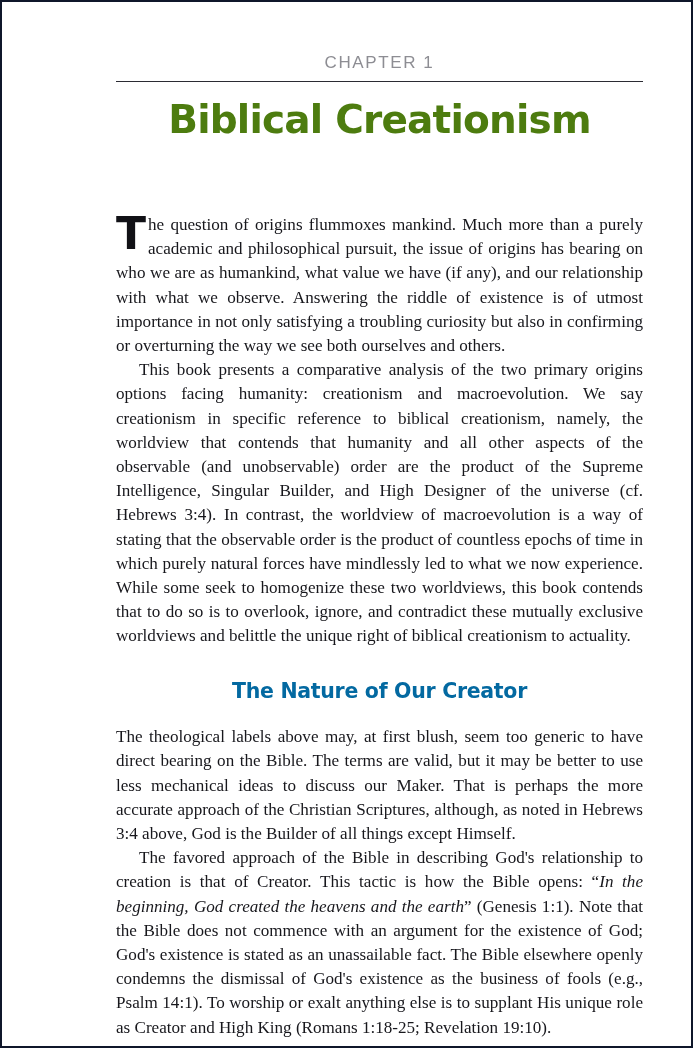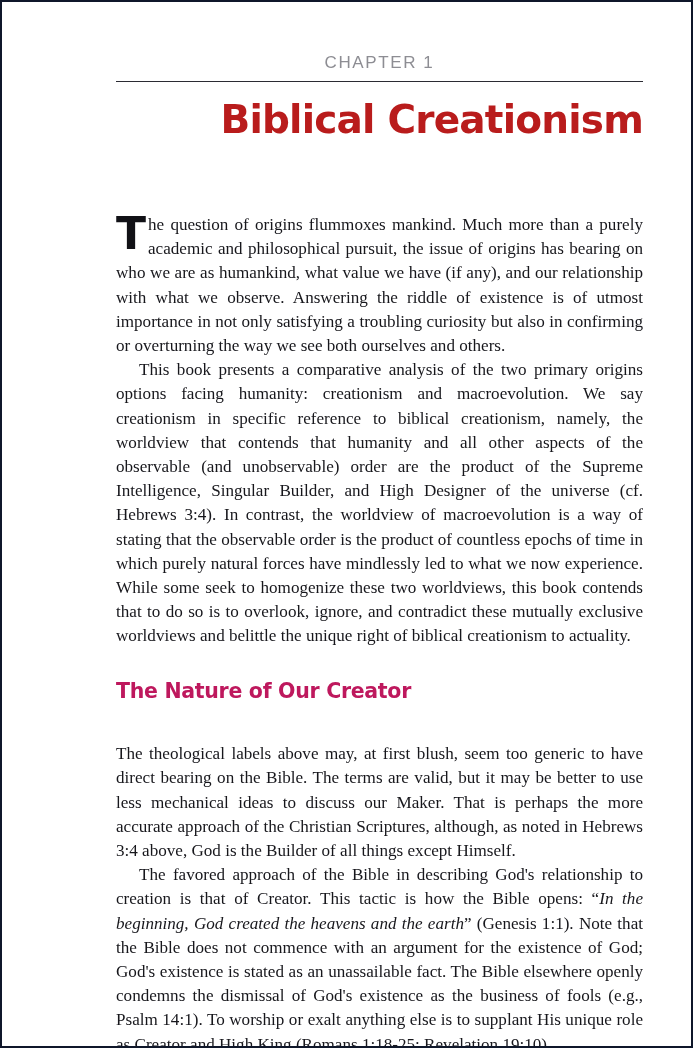--- a/index.html
+++ b/index.html
@@ -42,26 +42,26 @@
   .title-rule {
     margin-top: 10px;
     height: 0;
     border-top: 1.6px solid #2b2b33;
     width: 100%;
   }
 
   
   .chapter-title {
     margin-top: 18px;
-    text-align: right;
+    text-align: center;
     font-family: "DejaVu Sans", "Liberation Sans", sans-serif;
     font-weight: bold;
     font-size: 39px;
     letter-spacing: -0.8px;
-    color: #b91c1c;
+    color: #4d7c0f;
     line-height: 1.05;
   }
 
   
   .body-block {
     margin-top: 72px;
   }
 
   p.para {
     margin: 0;
@@ -90,27 +90,27 @@
     font-size: 44px;
     line-height: 38px;
     color: #111116;
     margin: 2px 2px 0 0;
     padding: 0;
   }
 
   
   .section-heading {
     margin-top: 30px;
-    margin-bottom: 39px;
-    text-align: left;
+    margin-bottom: 22px;
+    text-align: center;
     font-family: "DejaVu Sans", "Liberation Sans", sans-serif;
     font-weight: bold;
     font-size: 20.5px;
     letter-spacing: -0.3px;
-    color: #be185d;
+    color: #0369a1;
     line-height: 1.2;
   }
 
   .quote-italic {
     font-style: italic;
   }
 </style>
 </head>
 <body>
 

